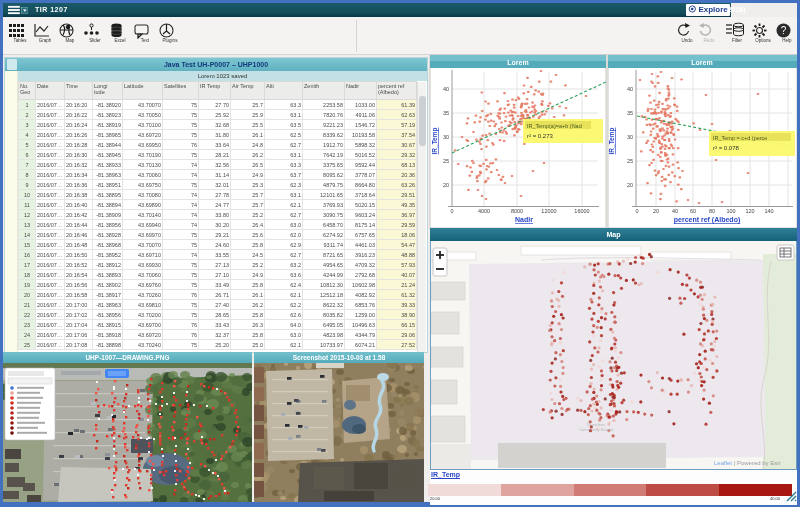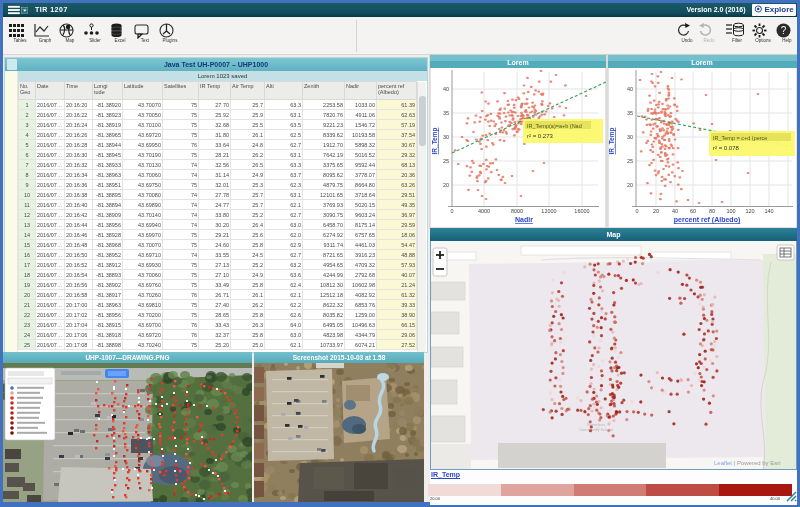--- a/index.html
+++ b/index.html
@@ -1,16 +1,16 @@
 <!DOCTYPE html>
 <html><head><meta charset="utf-8"><style>
 * { margin:0; padding:0; box-sizing:border-box; }
 body { width:800px; height:507px; overflow:hidden; font-family:"Liberation Sans",sans-serif; background:#4272bf; position:relative; }
 #win { position:absolute; left:3px; top:3px; right:3px; bottom:5px; background:#efeeec; }
-#titlebar { position:absolute; left:0; top:0; width:794px; height:14px; background:linear-gradient(#1b5a68,#124c5a 75%,#083644); }
+#titlebar { position:absolute; left:0; top:0; width:728px; height:14px; background:linear-gradient(#1b5a68,#124c5a 75%,#083644); }
 #titlebar .burger { position:absolute; left:5px; top:2px; width:20px; height:10px; }
 #titlebar .tt { position:absolute; left:32px; top:3px; color:#fff; font-size:7px; font-weight:bold; letter-spacing:.5px;}
 #titlebar .ver { position:absolute; left:658px; top:3px; width:110px; color:#fff; font-size:7px; font-weight:bold; text-align:center;}
 #logo { position:absolute; right:1px; top:1px; width:44px; height:12px; background:#fff; border-radius:1px; font-size:8px; color:#1d3f8f; font-weight:bold; text-align:center; line-height:12px;}
 #toolbar { position:absolute; left:0; top:14px; width:794px; height:38px; background:#f4f3f1; border-bottom:1px solid #d8d6d2;}
 .tbi { position:absolute; top:5px; width:24px; text-align:center; color:#222; }
 .tbi .ic { height:17px; }
 .tbi .lb { font-size:6px; line-height:5px; color:#333; transform:scale(0.75); transform-origin:50% 0; }
 #tbsep { position:absolute; left:353px; top:3px; width:1px; height:32px; background:#d5d3cf; }
 #tablepanel { position:absolute; left:1px; top:54px; width:424px; height:296px; background:#fff; border:1px solid #b9d6da; }

